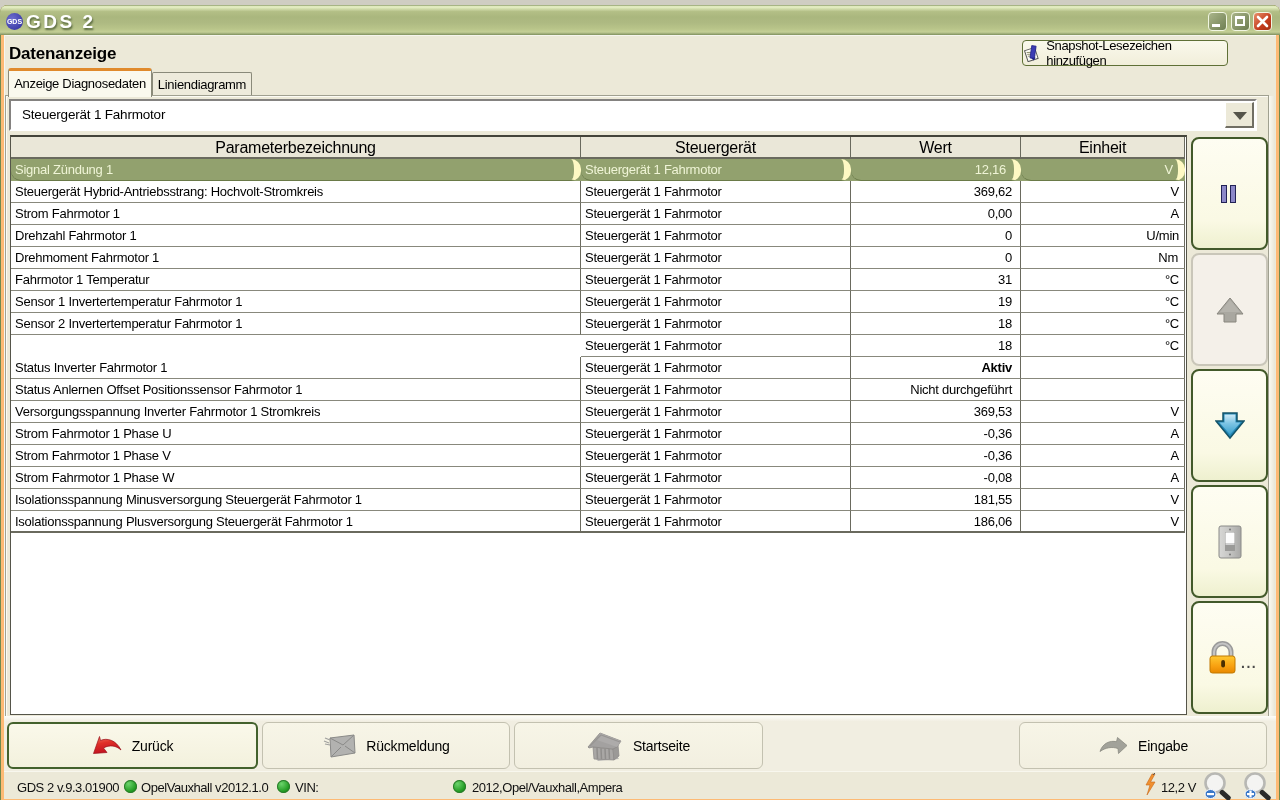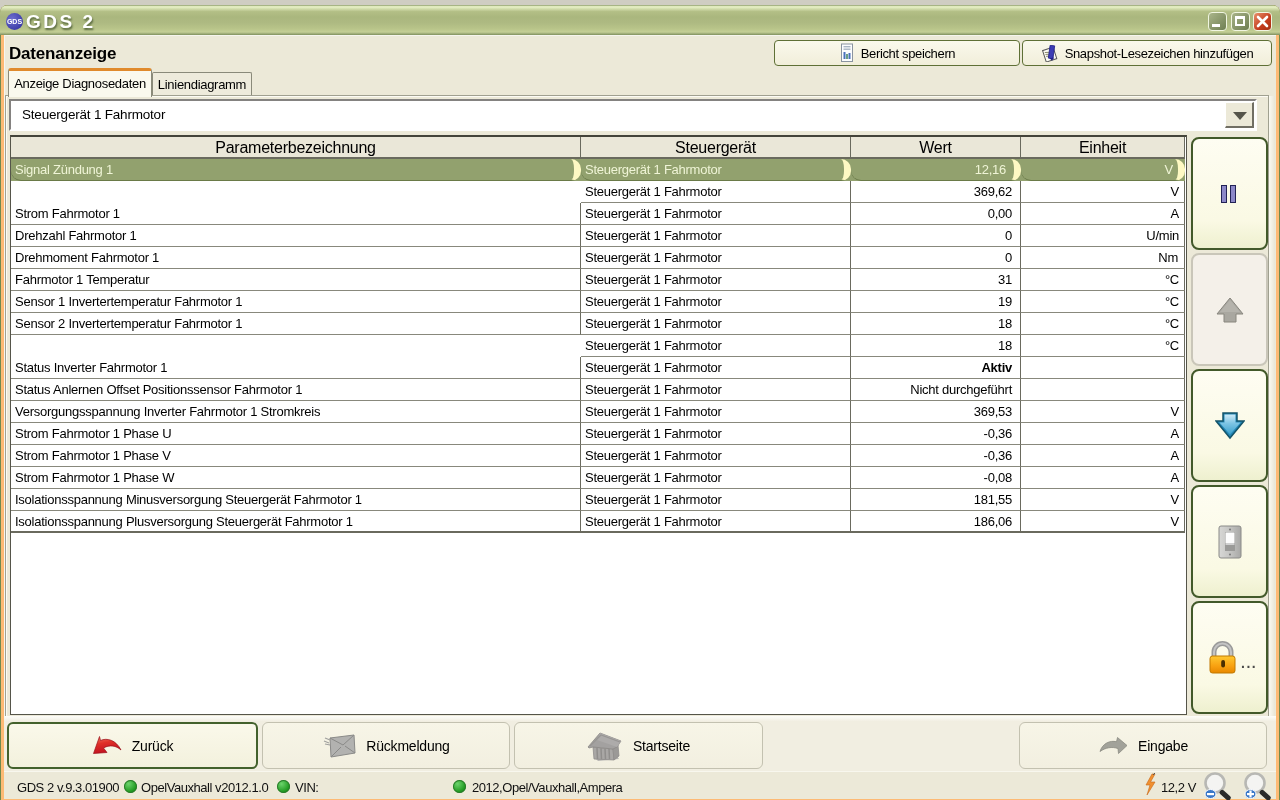--- a/index.html
+++ b/index.html
@@ -25,21 +25,21 @@
 #btn-min:after{content:"";position:absolute;left:3px;bottom:3px;width:8px;height:3px;background:#fff;}
 #btn-max:after{content:"";position:absolute;left:3px;top:3px;width:6px;height:5px;border:2px solid #fff;border-top-width:3px;}
 
 #content{position:absolute;left:4px;top:30px;width:1272px;height:764px;background:#ece9d8;
   border-left:1px solid #f6f5ee;border-top:1px solid #f6f5ee;}
 #heading{position:absolute;left:9px;top:39px;font-size:17px;font-weight:bold;color:#000;letter-spacing:-0.2px;}
 .topbtn{position:absolute;top:35px;height:26px;background:linear-gradient(#faf9ec,#f1eeda);
   border:1px solid #5f7036;border-radius:4px;font-size:13px;letter-spacing:-0.35px;color:#000;
   display:flex;align-items:center;justify-content:center;gap:6px;}
 #topbtn1{left:774px;width:246px;}
-#topbtn2{left:1022px;width:250px;}
+#topbtn2{left:1022px;width:206px;}
 
 .tab{position:absolute;font-size:13px;letter-spacing:-0.3px;color:#000;white-space:nowrap;overflow:hidden;}
 #tab1{left:8px;top:63px;width:144px;height:29px;border:1px solid #8a8a7a;border-top:3px solid #e08a2c;border-bottom:none;
   border-radius:3px 3px 0 0;background:#faf9ee;z-index:3;text-align:center;line-height:25px;}
 #tab2{left:152px;top:67px;width:100px;height:23px;border:1px solid #8a8a7a;border-bottom:none;
   border-radius:2px 2px 0 0;background:#eeebdc;text-align:center;line-height:23px;z-index:2;}
 #tabpanel{position:absolute;left:5px;top:90px;width:1264px;height:625px;background:#ece9d8;
   border:1px solid #a0a090;box-shadow:inset 1px 1px 0 #fcfbf4;z-index:1;}
 
 #combo{position:absolute;left:9px;top:94px;width:1248px;height:32px;background:#fff;z-index:4;
@@ -98,28 +98,20 @@
     <div class="winbtn" id="btn-min"></div>
     <div class="winbtn" id="btn-max"></div>
     <div class="winbtn" id="btn-close">
       <svg width="17" height="17" viewBox="0 0 17 17">
           <path d="M4 4 L13 13 M13 4 L4 13" stroke="#fff" stroke-width="2.6" stroke-linecap="round"></path>
         </svg>
     </div>
   </div>
   <div id="content"></div>
   <div id="heading">Datenanzeige</div>
-  <div class="topbtn" id="topbtn1"><svg width="16" height="20" viewBox="0 0 16 20">
-        <rect x="2.5" y="1" width="11" height="17.5" fill="#fcfdfe" stroke="#8a94a0" stroke-width="1"></rect>
-        <rect x="4.5" y="3" width="7" height="1.4" fill="#a8b4c2"></rect>
-        <rect x="4.5" y="5.5" width="7" height="1.4" fill="#a8b4c2"></rect>
-        <rect x="4.5" y="9" width="2" height="7" fill="#4a72bc"></rect>
-        <rect x="7" y="11" width="2" height="5" fill="#6aa086"></rect>
-        <rect x="9.5" y="10" width="2" height="6" fill="#4a72bc"></rect>
-      </svg>Bericht speichern</div>
   <div class="topbtn" id="topbtn2"><svg width="18" height="17" viewBox="0 0 18 17">
         <g transform="rotate(-18 9 9)">
           <rect x="3" y="3.5" width="11" height="12" fill="#fcfcf4" stroke="#555" stroke-width="1"></rect>
           <path d="M4.5 6 L12 8 M4.5 8 L12 10 M4.5 10 L12 12" stroke="#8a8a6a" stroke-width="0.9"></path>
         </g>
         <rect x="8.2" y="0.5" width="4.6" height="13" fill="#3c3cb4" stroke="#22228a" stroke-width="0.8" transform="rotate(8 10.5 7)"></rect>
         <path d="M8.6 13.2 l2.4 2.6 2.2-3.2 z" fill="#22228a"></path>
       </svg>Snapshot-Lesezeichen hinzufügen</div>
   <div id="tab1" class="tab">Anzeige Diagnosedaten</div>
   <div id="tab2" class="tab">Liniendiagramm</div>
@@ -134,20 +126,21 @@
       <div class="hdr" style="left:570px;width:270px;">Steuergerät</div>
       <div class="hdr" style="left:840px;width:170px;">Wert</div>
       <div class="hdr" style="left:1010px;width:164px;">Einheit</div>
       <div class="row sel" style="left:0;top:22px;width:1174px;">
         <div class="cell" style="left:0px;width:570px;">Signal Zündung 1</div>
         <div class="cell" style="left:570px;width:270px;">Steuergerät 1 Fahrmotor</div>
         <div class="cell ra" style="left:840px;width:170px;">12,16</div>
         <div class="cell ra" style="left:1010px;width:164px;padding-right:5px;">V</div>
       </div>
       <div class="row" style="left:0;top:44px;width:1174px;">
+        <div class="cell" style="left:0px;width:570px;">Steuergerät Hybrid-Antriebsstrang: Hochvolt-Stromkreis</div>
         <div class="cell" style="left:570px;width:270px;">Steuergerät 1 Fahrmotor</div>
         <div class="cell ra" style="left:840px;width:170px;">369,62</div>
         <div class="cell ra" style="left:1010px;width:164px;padding-right:5px;">V</div>
       </div>
       <div class="row" style="left:0;top:66px;width:1174px;">
         <div class="cell" style="left:0px;width:570px;">Strom Fahrmotor 1</div>
         <div class="cell" style="left:570px;width:270px;">Steuergerät 1 Fahrmotor</div>
         <div class="cell ra" style="left:840px;width:170px;">0,00</div>
         <div class="cell ra" style="left:1010px;width:164px;padding-right:5px;">A</div>
       </div>

